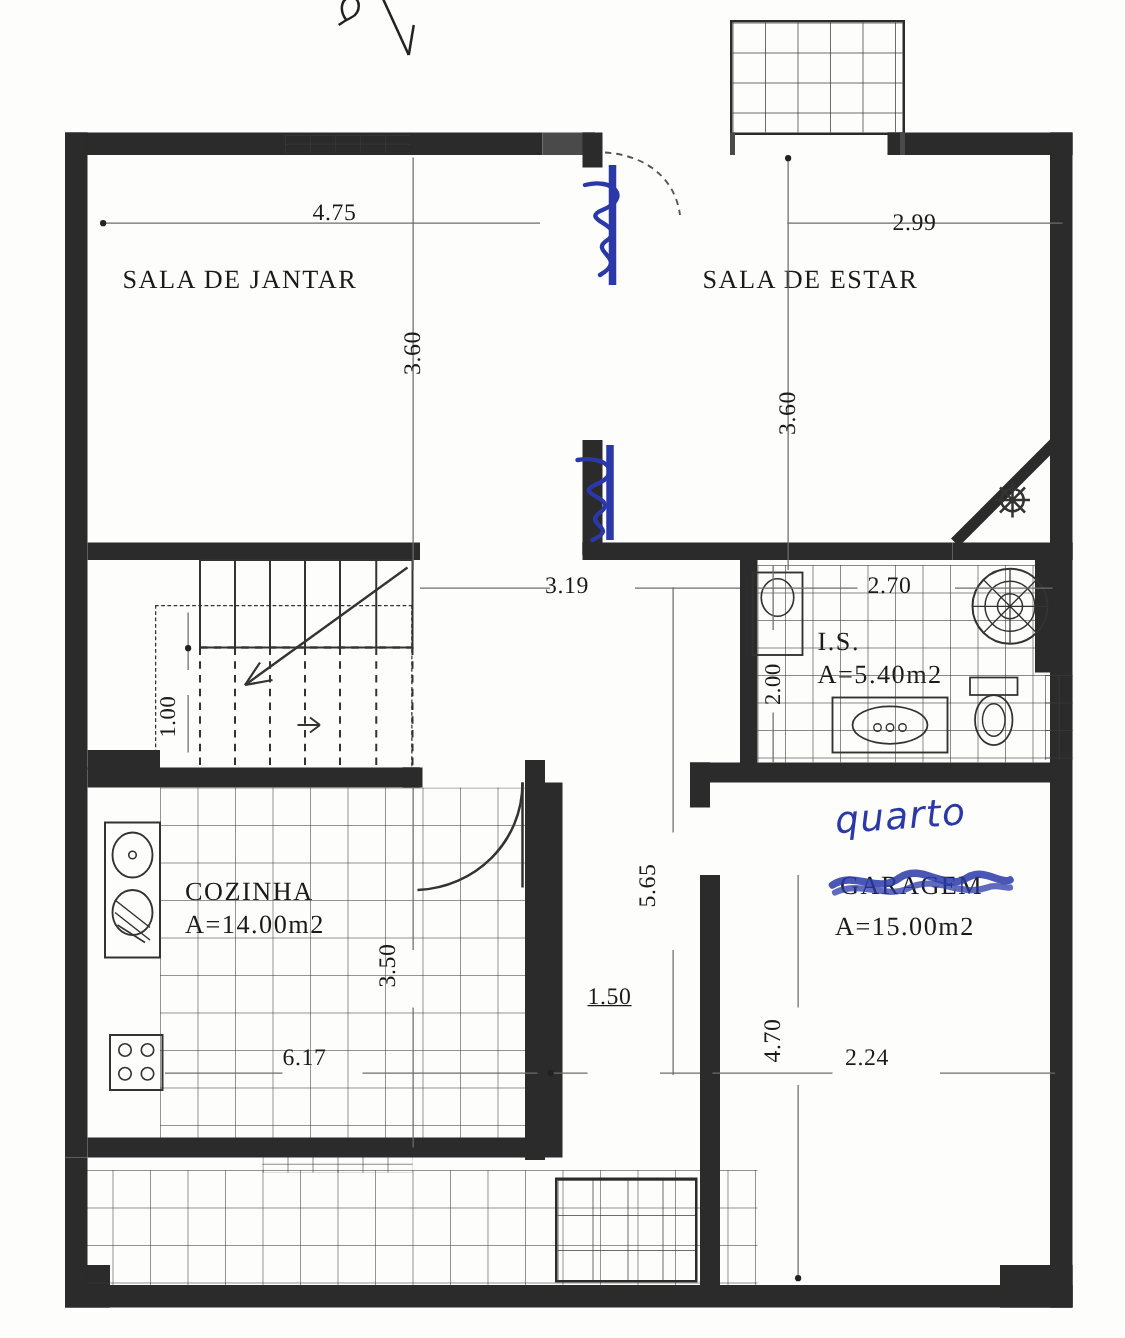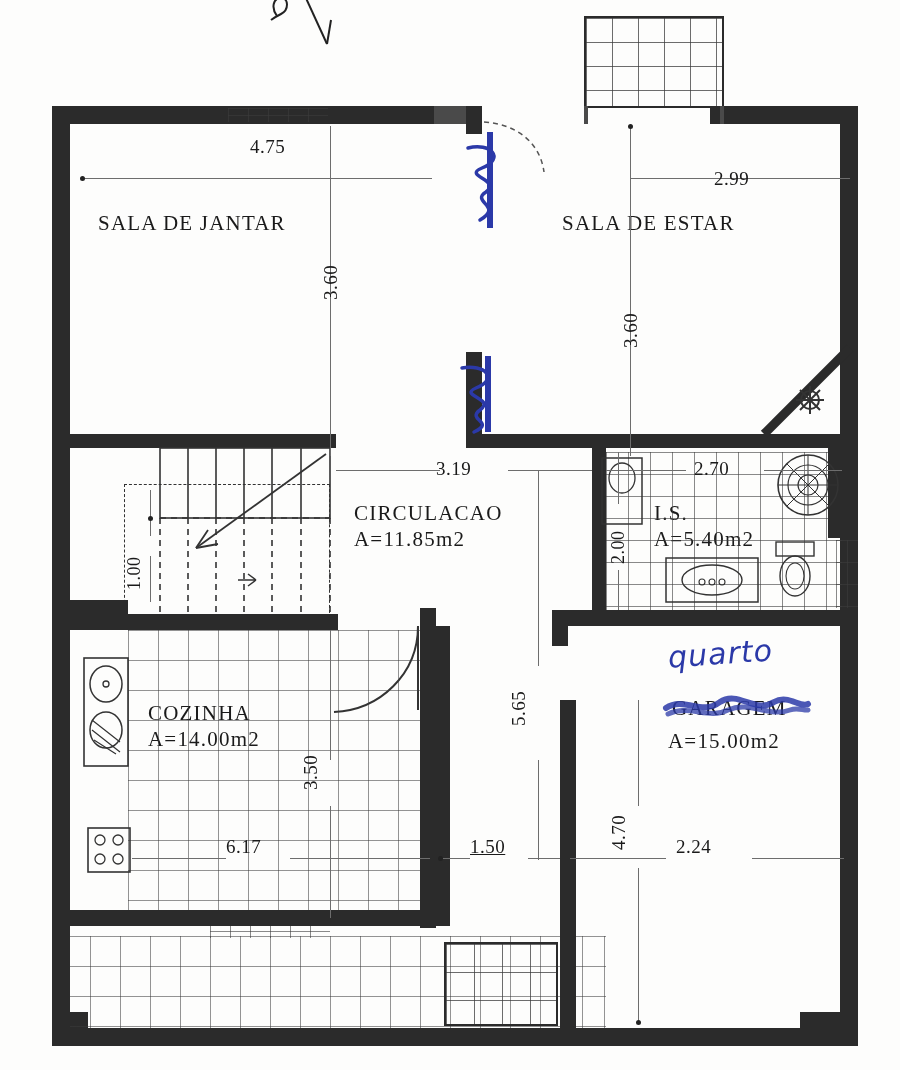--- a/index.html
+++ b/index.html
@@ -165,24 +165,20 @@
   </div>
 
   <div class="room-label" style="left:98px; top:210px;">
     <div class="room-name">SALA DE JANTAR</div>
   </div>
 
   <div class="room-label" style="left:562px; top:210px;">
     <div class="room-name">SALA DE ESTAR</div>
   </div>
 
-  <div class="room-label" style="left:354px; top:500px;">
-    <div class="room-name">CIRCULACAO</div>
-    <div class="room-area">A=11.85m2</div>
-  </div>
 
   <div class="room-label" style="left:654px; top:500px;">
     <div class="room-name">I.S.</div>
     <div class="room-area">A=5.40m2</div>
   </div>
 
   <div class="room-label" style="left:148px; top:700px;">
     <div class="room-name">COZINHA</div>
     <div class="room-area">A=14.00m2</div>
   </div>
@@ -326,21 +322,21 @@
 
   <div class="tile-sm" style="left:836px; top:540px; width:22px; height:68px; background-size:11px 22px;"></div>
 
   <div class="wall" style="left:552px; top:610px; width:16px; height:36px;"></div>
   <div class="wall" style="left:560px; top:700px; width:16px; height:336px;"></div>
 
   <div class="wall" style="left:436px; top:626px; width:14px; height:300px;"></div>
 
   <div class="dimline h" style="left:82px; top:178px; width:350px;"></div>
   <div class="dot" style="left:80px; top:176px;"></div>
-  <div class="dim" style="left:250px; top:136px;">4.75</div>
+  <div class="dim" style="left:250px; top:160px;">4.75</div>
 
   <div class="dimline h" style="left:630px; top:178px; width:220px;"></div>
   <div class="dim" style="left:714px; top:168px;">2.99</div>
 
   <div class="dimline v" style="left:330px; top:126px; height:330px;"></div>
   <div class="dim vert" style="left:320px; top:300px;">3.60</div>
 
   <div class="dimline v" style="left:630px; top:126px; height:330px;"></div>
   <div class="dot" style="left:628px; top:124px;"></div>
   <div class="dim vert" style="left:620px; top:348px;">3.60</div>
@@ -369,21 +365,21 @@
   <div class="dim vert" style="left:300px; top:790px;">3.50</div>
   <div class="dimline v" style="left:330px; top:630px; height:130px;"></div>
   <div class="dimline v" style="left:330px; top:806px; height:112px;"></div>
 
   <div class="dimline h" style="left:132px; top:858px; width:94px;"></div>
   <div class="dimline h" style="left:290px; top:858px; width:140px;"></div>
   <div class="dim" style="left:226px; top:836px;">6.17</div>
 
   <div class="dimline h" style="left:440px; top:858px; width:30px;"></div>
   <div class="dimline h" style="left:528px; top:858px; width:32px;"></div>
-  <div class="dim" style="left:470px; top:836px;text-decoration:underline;">1.50</div>
+  <div class="dim" style="left:470px; top:787px;text-decoration:underline;">1.50</div>
   <div class="dot" style="left:438px; top:856px;"></div>
 
   <div class="dim vert" style="left:608px; top:850px;">4.70</div>
   <div class="dimline v" style="left:638px; top:700px; height:106px;"></div>
   <div class="dimline v" style="left:638px; top:868px; height:154px;"></div>
   <div class="dot" style="left:636px; top:1020px;"></div>
 
   <div class="dimline h" style="left:570px; top:858px; width:96px;"></div>
   <div class="dimline h" style="left:752px; top:858px; width:92px;"></div>
   <div class="dim" style="left:676px; top:836px;">2.24</div>

